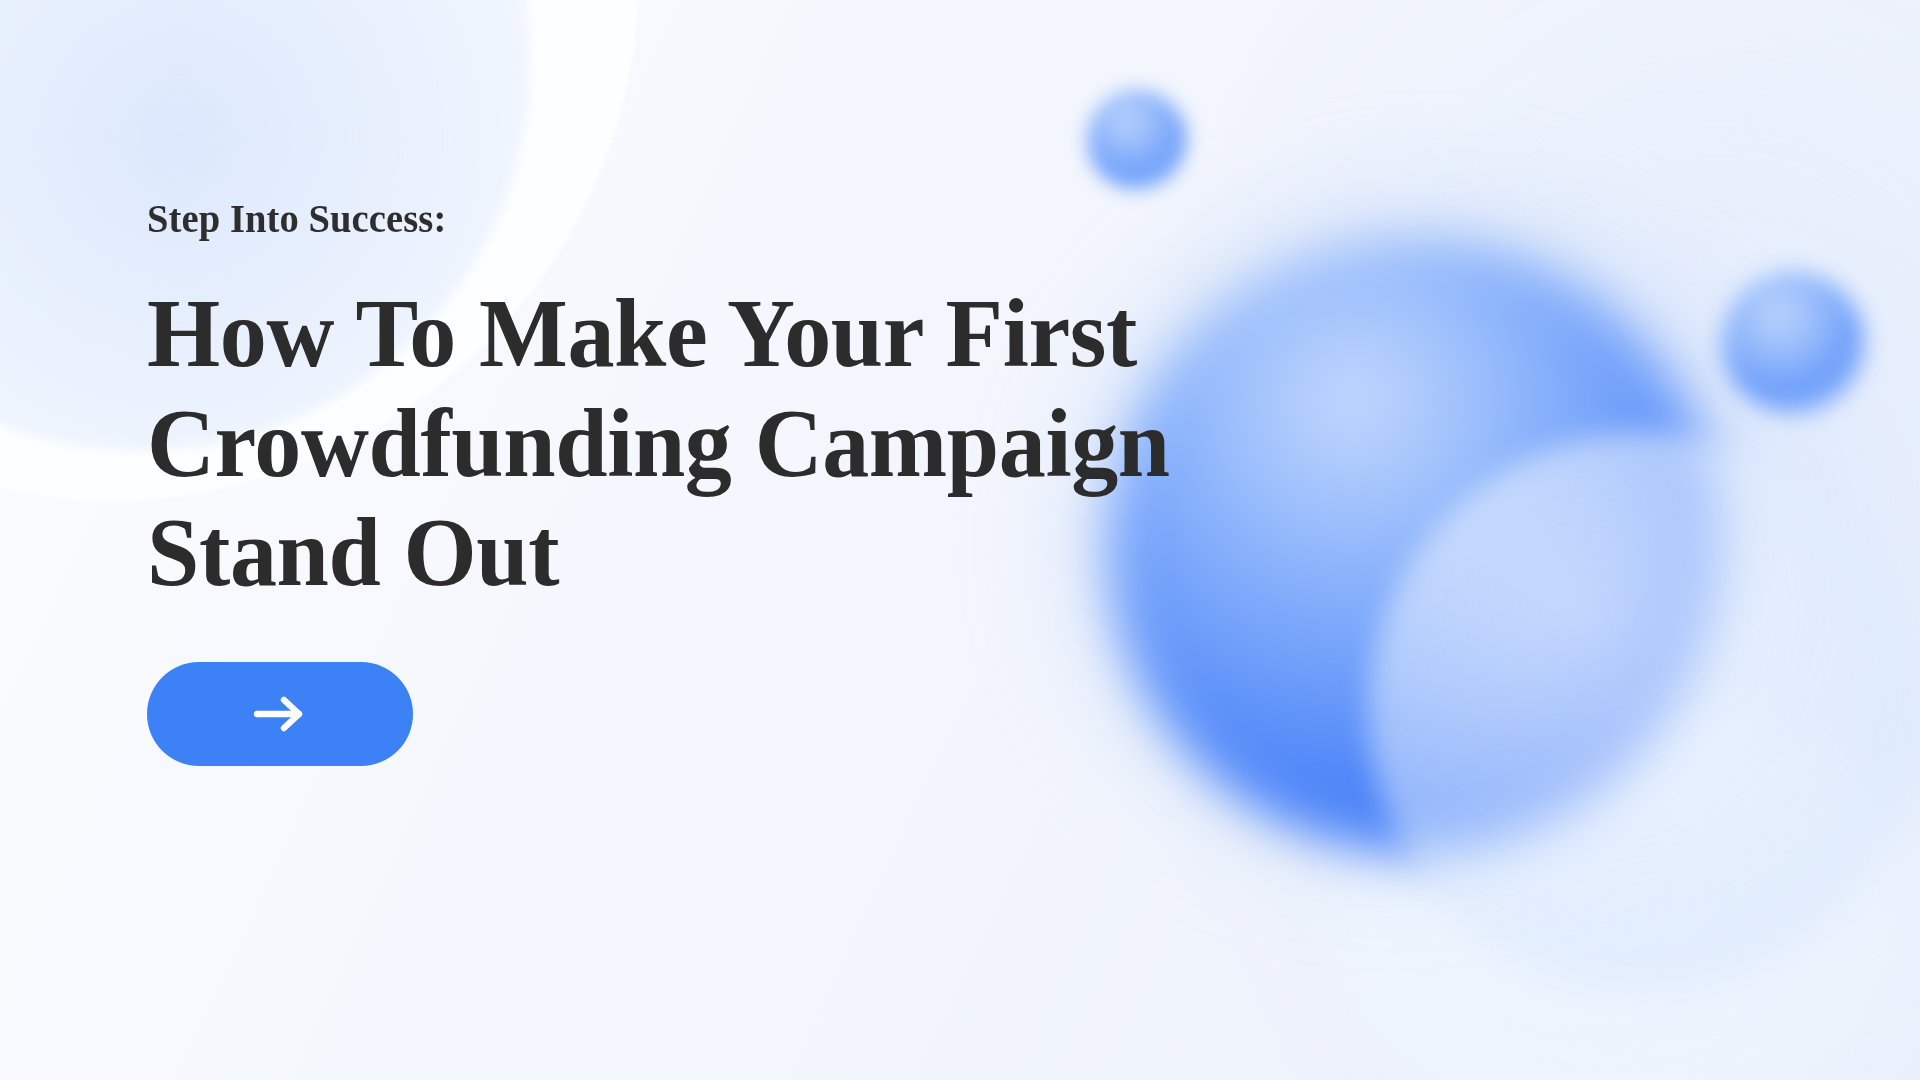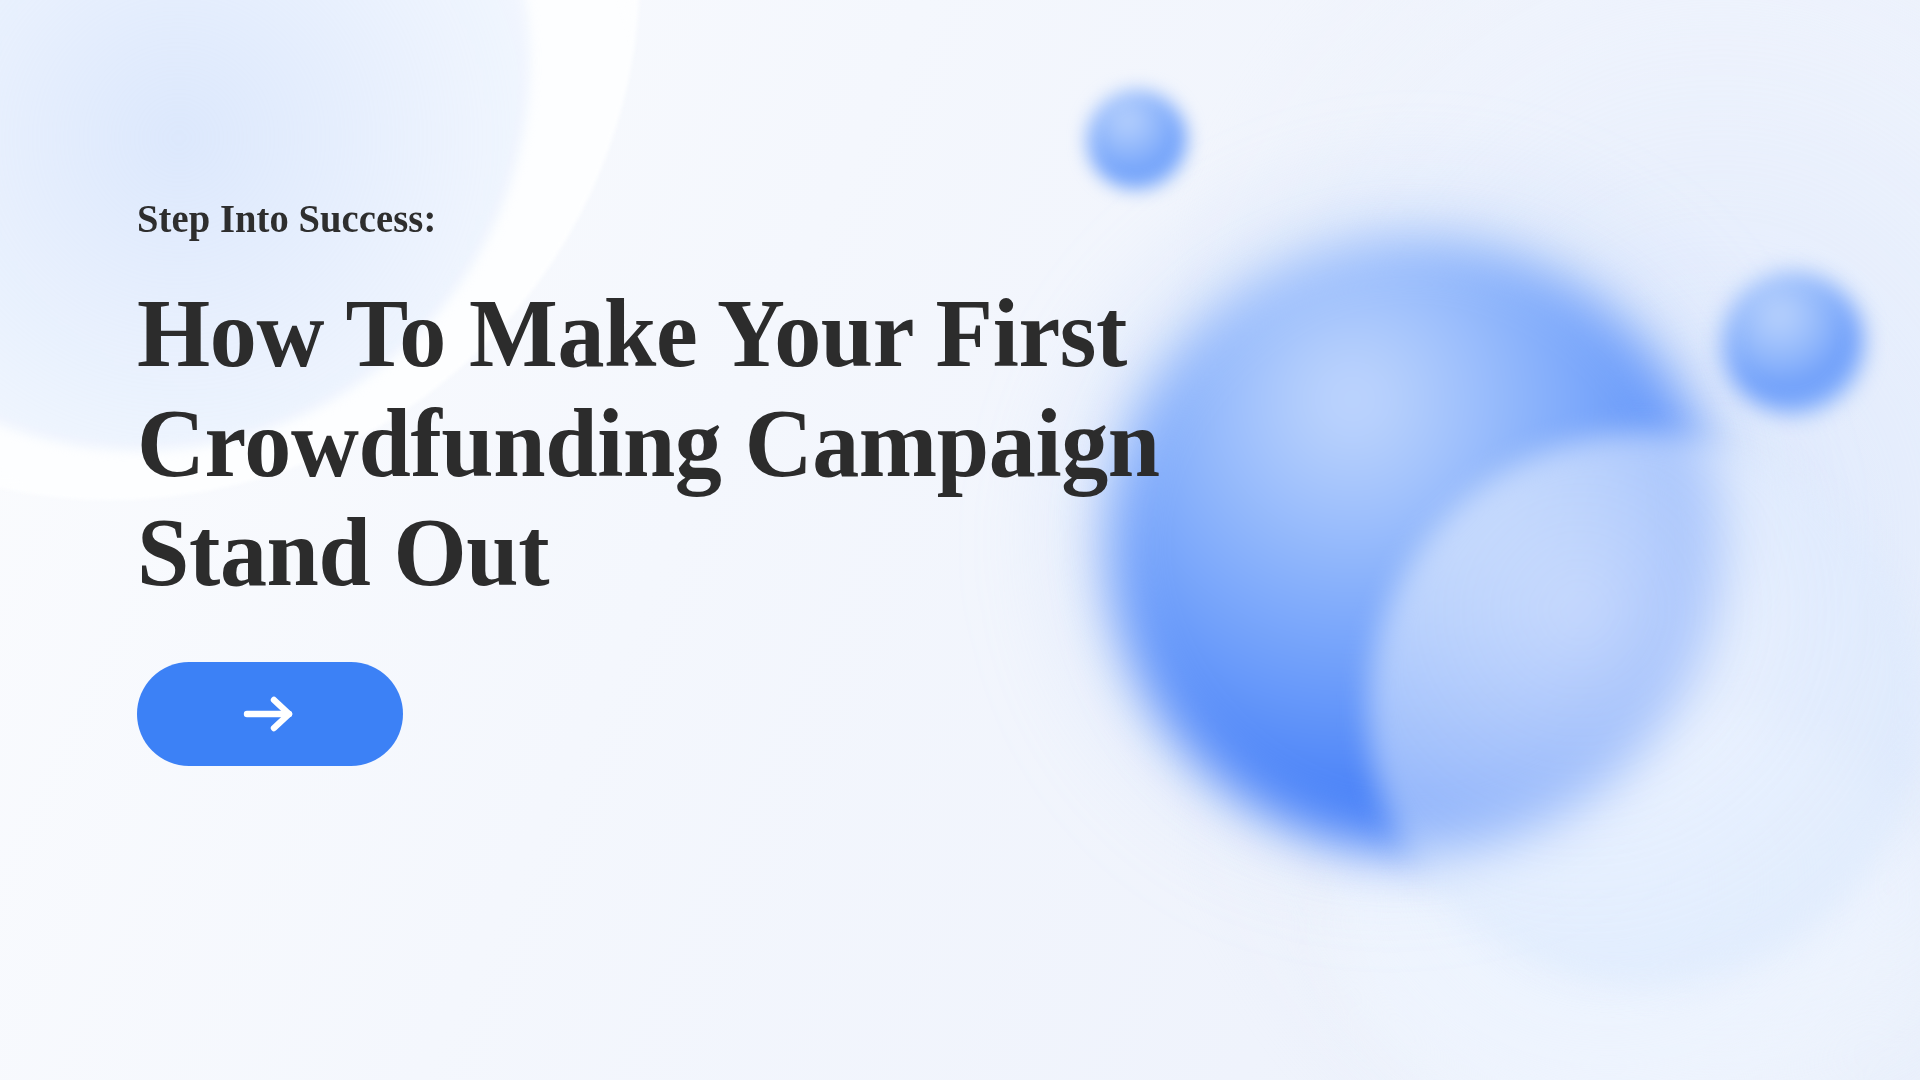--- a/index.html
+++ b/index.html
@@ -101,21 +101,21 @@
   .sphere-faint {
     left:1330px; top:700px;
     width:620px; height:460px;
     background:radial-gradient(ellipse at 45% 40%, rgba(235,243,255,.9) 0%, rgba(240,246,255,.55) 55%, rgba(244,248,255,0) 80%);
     filter:blur(24px);
   }
 
   
   .content {
     position:absolute;
-    left:137px; top:196px;
+    left:147px; top:196px;
     width:1400px;
     z-index:5;
   }
 
   .eyebrow {
     font-family:"Liberation Serif", "DejaVu Serif", serif;
     font-weight:700;
     font-size:41px;
     line-height:1.1;
     letter-spacing:.1px;

